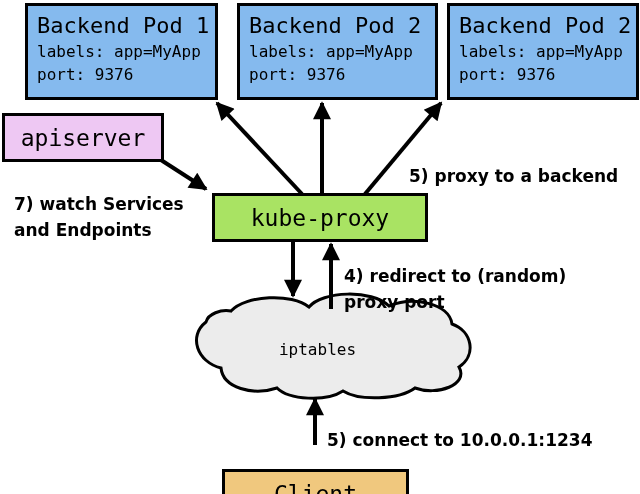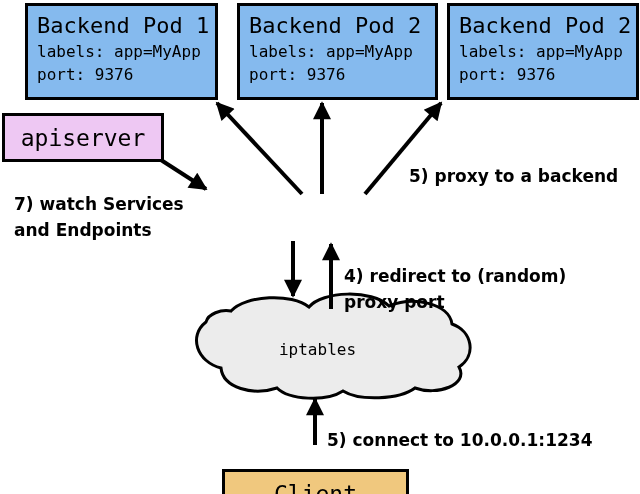--- a/index.html
+++ b/index.html
@@ -73,20 +73,23 @@
   <div class="box pod" style="left:447px;top:3px;width:192px;height:97px;">
     <div class="pod-title">Backend Pod 2</div>
     <div class="pod-line">labels: app=MyApp</div>
     <div class="pod-line">port: 9376</div>
   </div>
 
   <div class="box node apiserver" style="left:2px;top:113px;width:162px;height:49px;">
     <span>apiserver</span>
   </div>
 
+  <div class="box node kubeproxy" style="left:212px;top:193px;width:216px;height:49px;">
+    <span>kube-proxy</span>
+  </div>
 
   <div class="box node client" style="left:222px;top:469px;width:187px;height:49px;">
     <span>Client</span>
   </div>
 
   <div class="cloud-label">iptables</div>
 
   <div class="ann" style="left:14px;top:174px;">7) watch Services
 and Endpoints</div>
   <div class="ann" style="left:327px;top:410px;">5) connect to 10.0.0.1:1234</div>

